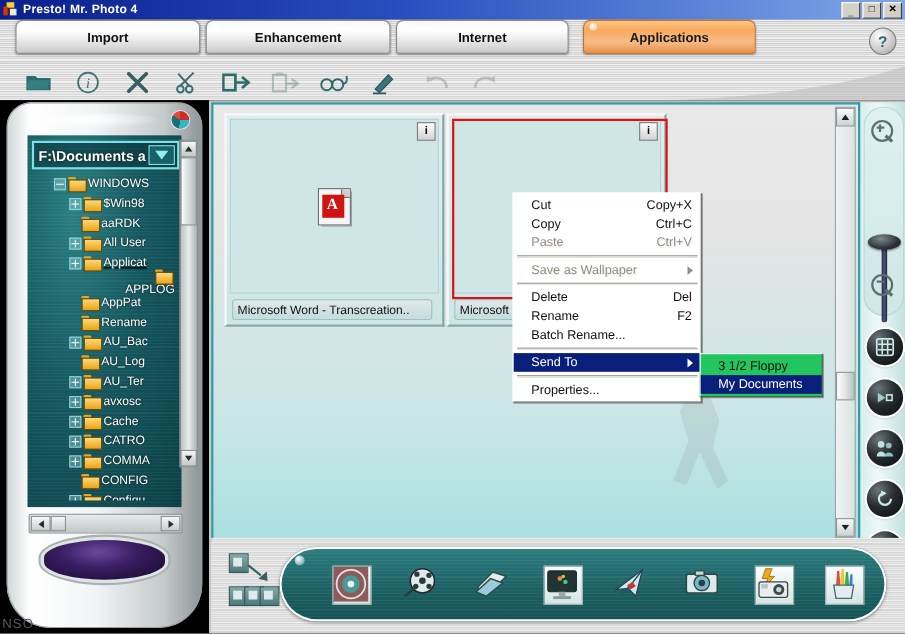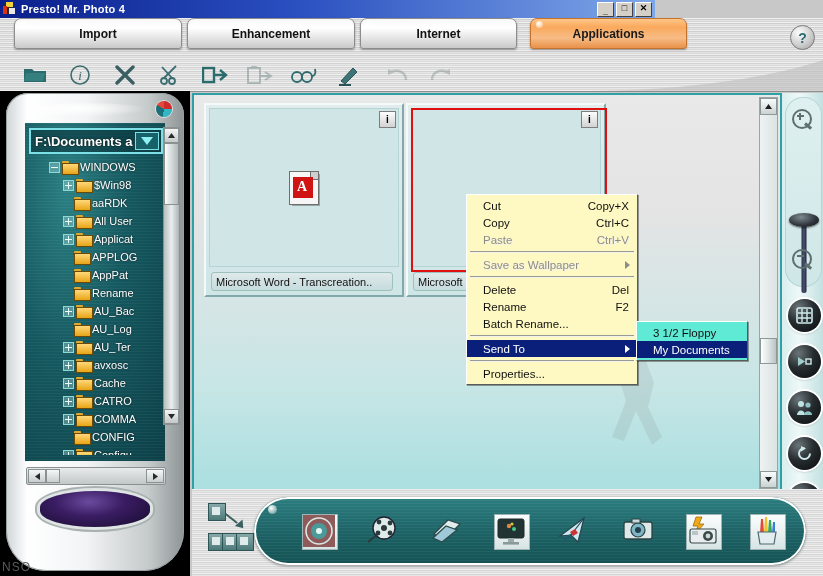--- a/index.html
+++ b/index.html
@@ -6,21 +6,21 @@
   body{
     width:823px;height:576px;overflow:hidden;
     font-family:"Liberation Sans",sans-serif;
     background:#000;
     -webkit-font-smoothing:none;
   }
   #app{position:relative;width:823px;height:576px;background:#c8c8c8;overflow:hidden;}
 
   
   .titlebar{
-    position:absolute;left:0;top:0;width:655px;height:18px;
+    position:absolute;left:0;top:0;width:823px;height:18px;
     background:linear-gradient(to right,#0a1f8c 0%,#2a4fc0 45%,#7fa8e8 100%);
     display:flex;align-items:center;
   }
   .tb-icon{width:14px;height:14px;margin-left:3px;margin-right:4px;position:relative;flex:none;}
   .tb-icon .b1{position:absolute;left:1px;top:2px;width:9px;height:10px;background:#2b2b2b;}
   .tb-icon .b2{position:absolute;left:3px;top:0px;width:7px;height:5px;background:#f2d23a;}
   .tb-icon .b3{position:absolute;left:0px;top:4px;width:4px;height:8px;background:#d83010;}
   .tb-icon .b4{position:absolute;left:6px;top:6px;width:6px;height:6px;background:#e8e8e8;}
   .tb-title{color:#fff;font-size:11px;font-weight:bold;letter-spacing:.2px;}
   .win-btns{position:absolute;right:3px;top:2px;display:flex;gap:2px;}
@@ -201,34 +201,34 @@
       repeating-linear-gradient(to bottom,rgba(255,255,255,.05) 0px,rgba(255,255,255,.05) 1px,rgba(0,0,0,0) 1px,rgba(0,0,0,0) 3px),
       linear-gradient(to bottom,#2c7e80,#1c6164 55%,#145254);
     box-shadow:inset 0 0 0 2px #ffffff,0 1px 3px rgba(0,0,0,.4);}
   .apptray .gloss{position:absolute;left:14px;top:8px;width:9px;height:9px;border-radius:50%;
     background:radial-gradient(circle at 35% 35%,#ffffff,rgba(255,255,255,.15));}
   .appicon{position:absolute;top:17px;width:34px;height:34px;}
   .appicon.framed{background:linear-gradient(to bottom,#fbfdfd,#d8e4e4);border:1px solid #9fb5b5;}
 
   
   .ctxmenu{position:absolute;left:466px;top:175px;width:170px;
-    background:#fef9c3;border:1px solid;border-color:#ffffff #5a5a56 #5a5a56 #ffffff;
-    box-shadow:1px 1px 0 rgba(0,0,0,.35);z-index:40;padding:2px 0;margin-top:19px;}
+    background:#ffffff;border:1px solid;border-color:#ffffff #5a5a56 #5a5a56 #ffffff;
+    box-shadow:1px 1px 0 rgba(0,0,0,.35);z-index:40;padding:2px 0;}
   .mi{position:relative;height:17px;display:flex;align-items:center;padding:0 6px 0 16px;
     font-size:11.5px;color:#101010;white-space:nowrap;}
   .mi.disabled{color:#8d8d88;text-shadow:1px 1px 0 #f3f1ec;}
   .mi.sel{background:#0a1f7a;color:#ffffff;text-shadow:none;}
   .mi .acc{position:absolute;right:8px;font-size:11.5px;}
   .mi .arr{position:absolute;right:7px;width:0;height:0;border-top:4px solid transparent;
     border-bottom:4px solid transparent;border-left:5px solid #202020;}
   .mi.sel .arr{border-left-color:#ffffff;}
   .mi.disabled .arr{border-left-color:#8d8d88;}
   .msep{height:1px;margin:3px 3px;background:#9a9a94;border-bottom:1px solid #f4f2ec;}
   .submenu{position:absolute;left:636px;top:321px;width:110px;
-    background:#5eead4;border:1px solid;border-color:#ffffff #5a5a56 #5a5a56 #ffffff;
+    background:#22c55e;border:1px solid;border-color:#ffffff #5a5a56 #5a5a56 #ffffff;
     box-shadow:1px 1px 0 rgba(0,0,0,.35);z-index:41;padding:2px 0;}
   .bgwatermark{position:absolute;left:330px;top:240px;width:240px;height:160px;opacity:.12;pointer-events:none;}
 </style>
 </head>
 <body>
 
 <div id="app">
 
   <div class="titlebar">
     <div class="tb-icon">
@@ -383,29 +383,29 @@
               <span class="tlabel">aaRDK</span>
             </div>
             <div class="trow" style="padding-left: 32px;">
               <div class="tplus plus"></div>
               <div class="tfolder">
                 <div class="tab"></div>
                 <div class="bod"></div>
               </div>
               <span class="tlabel">All User</span>
             </div>
-            <div class="trow" style="padding-left: 32px;">
+            <div class="trow" style="padding-left: 32px; text-decoration: underline;">
               <div class="tplus plus"></div>
               <div class="tfolder">
                 <div class="tab"></div>
                 <div class="bod"></div>
               </div>
               <span class="tlabel">Applicat</span>
             </div>
-            <div class="trow" style="padding-left: 32px;">
+            <div class="trow" style="padding-left: 32px; flex-direction: column;">
               <div class="tspacer"></div>
               <div class="tfolder">
                 <div class="tab"></div>
                 <div class="bod"></div>
               </div>
               <span class="tlabel">APPLOG</span>
             </div>
             <div class="trow" style="padding-left: 32px;">
               <div class="tspacer"></div>
               <div class="tfolder">

